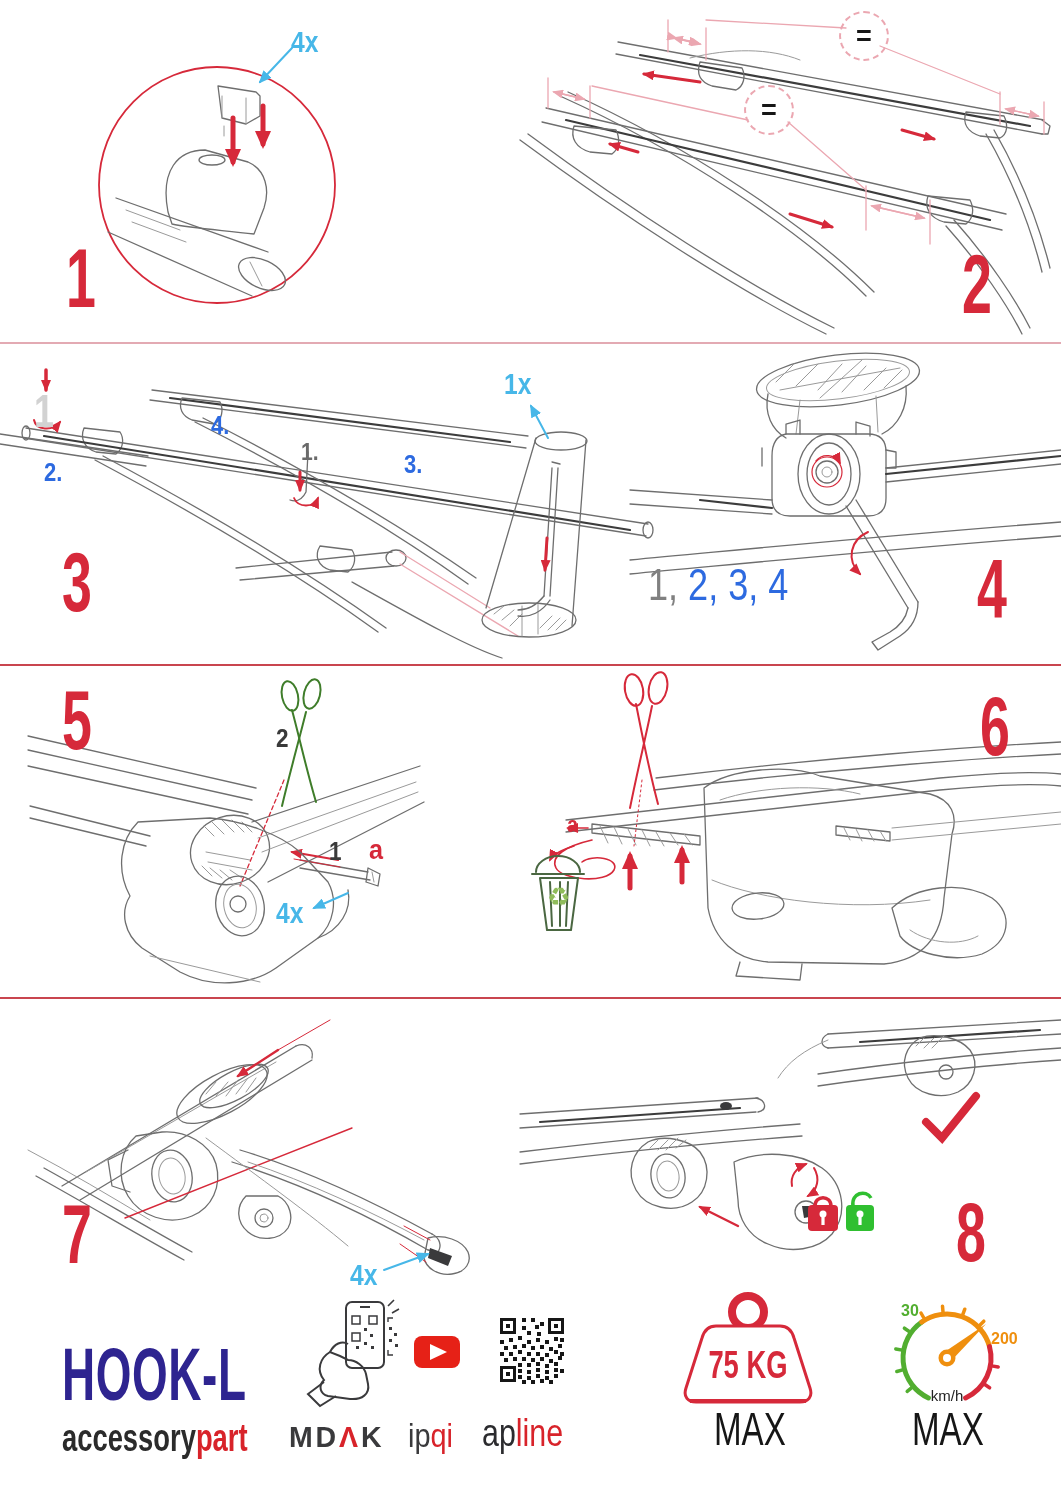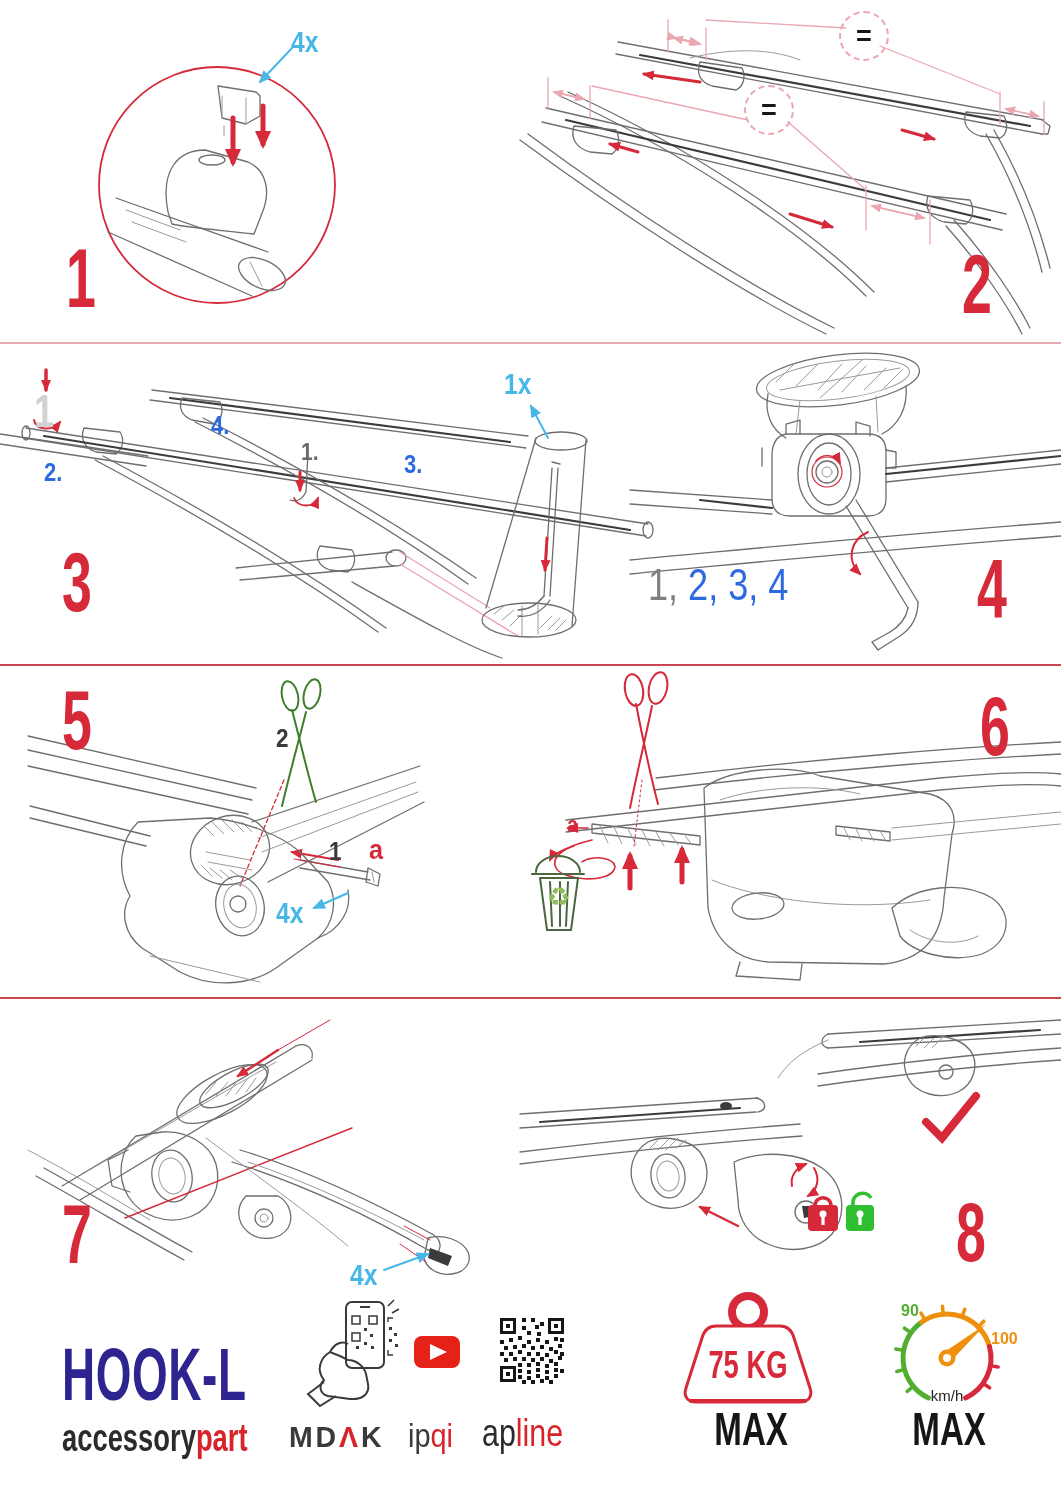--- a/index.html
+++ b/index.html
@@ -29,21 +29,21 @@
   .brandline{font-size:38px;font-weight:700;transform:scaleX(.72);transform-origin:left top;}
   .brandline .b1{color:#2b2b2b;} .brandline .b2{color:#d8232a;}
   .mdak{font-size:30px;font-weight:700;letter-spacing:3px;transform:scaleX(.95);transform-origin:left top;}
   .mdak .g{color:#3a3a3c;} .mdak .r{color:#d8232a;}
   .ipqi{font-size:34px;font-weight:500;transform:scaleX(.85);transform-origin:left top;}
   .ipqi .g{color:#3a3a3c;} .ipqi .r{color:#d8232a;}
   .apline{font-size:38px;font-weight:500;transform:scaleX(.8);transform-origin:left top;}
   .apline .g{color:#2b2b2e;} .apline .r{color:#d8232a;}
   .kg{color:#d6293a;font-size:38px;font-weight:700;width:110px;text-align:center;}
   .kg span,.maxw span{display:inline-block;transform:scaleX(.72);}
-  .maxw{color:#161616;font-size:46px;font-weight:700;line-height:.78;width:98px;text-align:left;}
+  .maxw{color:#161616;font-size:46px;font-weight:400;line-height:.78;width:98px;text-align:left;}
   .g60{color:#52ae30;font-size:16px;font-weight:700;}
   .g120{color:#ef8f0e;font-size:16px;font-weight:700;}
   .kmh{color:#222;font-size:15px;font-weight:400;width:60px;text-align:center;}
 
   svg .ln{stroke:#6e6e6e;stroke-width:1.3;fill:none;stroke-linecap:round;stroke-linejoin:round;}
   svg .lnt{stroke:#9a9a9a;stroke-width:1;fill:none;stroke-linecap:round;}
   svg .lnd{stroke:#3c3c3c;stroke-width:2.2;fill:none;stroke-linecap:round;}
   svg .red{stroke:#d6293a;fill:none;stroke-linecap:round;}
   svg .pink{stroke:#eba7b1;stroke-width:1.3;fill:none;stroke-linecap:round;}
   svg .cyan{stroke:#47b7e8;stroke-width:2;fill:none;stroke-linecap:round;}
@@ -473,18 +473,18 @@
   <div class="abs product" style="left:62px;top:1342px">HOOK-L</div>
   <div class="abs brandline" style="left:62px;top:1419px"><span class="b1">accessory</span><span class="b2">part</span></div>
 
   <div class="abs mdak" style="left:289px;top:1422px"><span class="g">MD</span><span class="r">Λ</span><span class="g">K</span></div>
   <div class="abs ipqi" style="left:408px;top:1418px"><span class="g">ip</span><span class="r">qi</span></div>
   <div class="abs apline" style="left:482px;top:1414px"><span class="g">ap</span><span class="r">line</span></div>
 
   <div class="abs kg" style="left:693px;top:1346px"><span>75 KG</span></div>
   <div class="abs maxw" style="left:700px;top:1412px"><span>MAX</span></div>
 
-  <div class="abs g60" style="left:901px;top:1303px">90</div>
-  <div class="abs g120" style="left:991px;top:1331px">100</div>
+  <div class="abs g60" style="left:901px;top:1303px">30</div>
+  <div class="abs g120" style="left:991px;top:1331px">200</div>
   <div class="abs kmh" style="left:917px;top:1388px">km/h</div>
   <div class="abs maxw" style="left:898px;top:1412px"><span>MAX</span></div>
 
 </div>
 
 </body></html>

